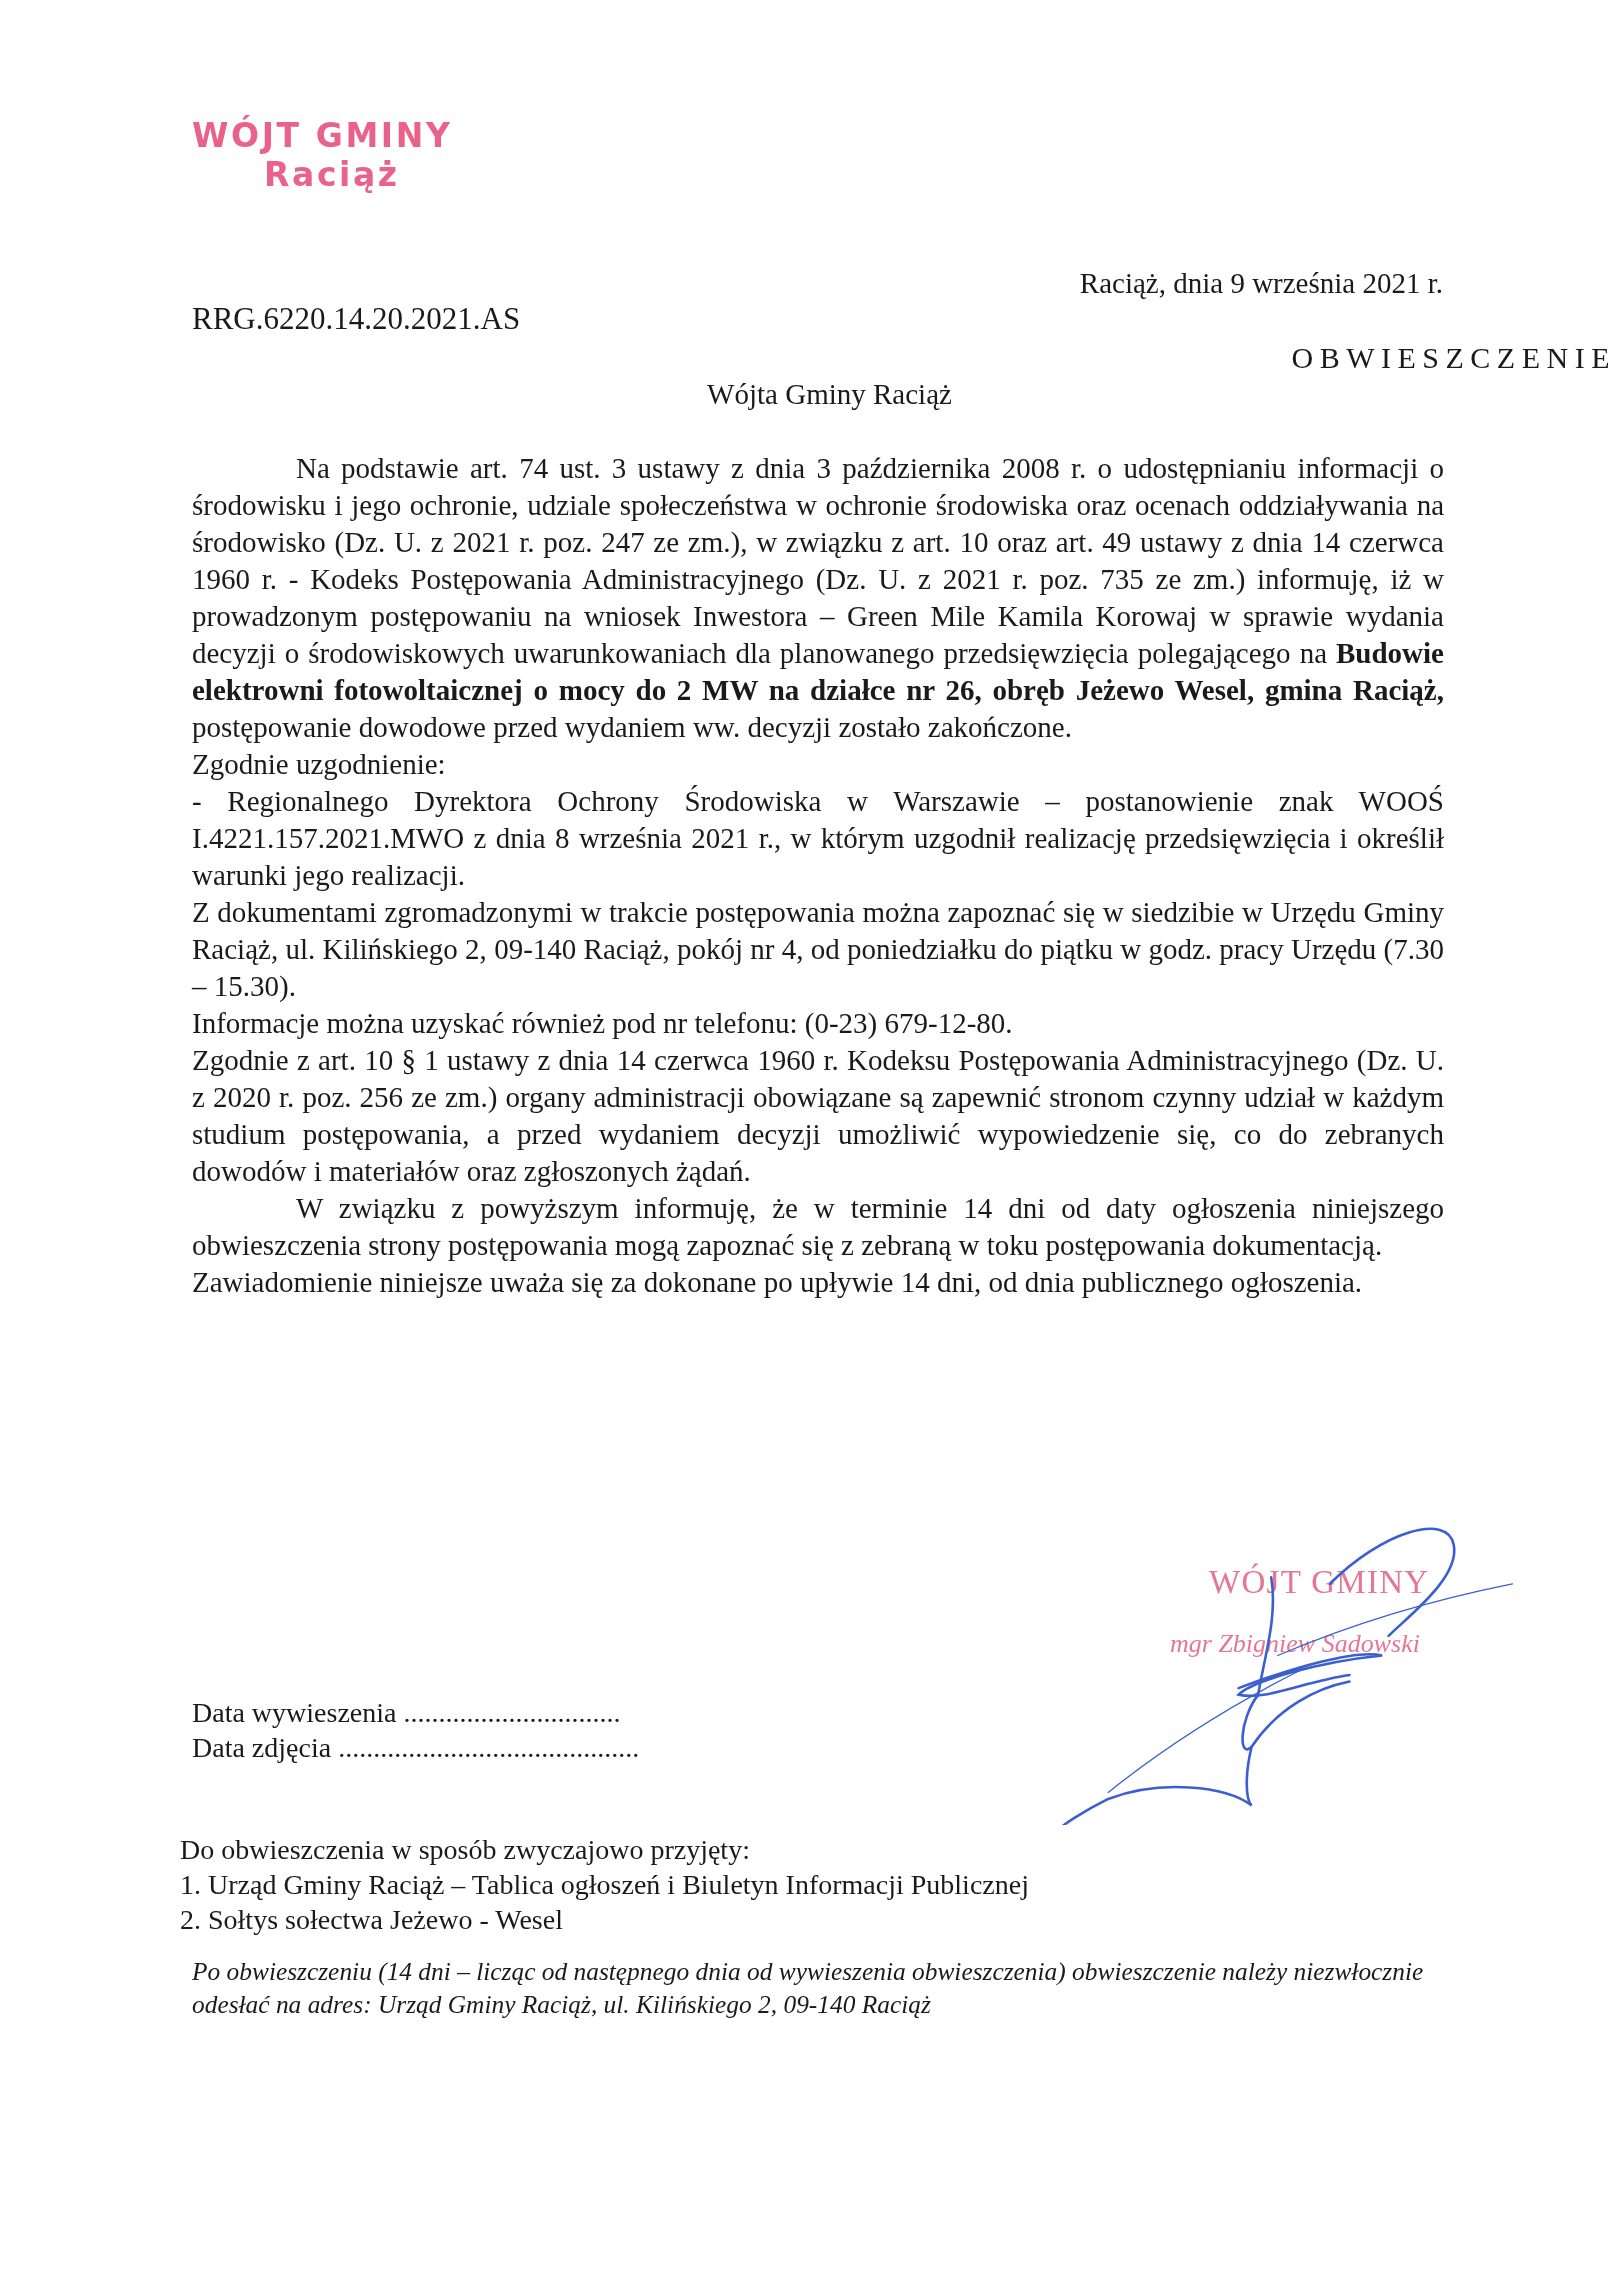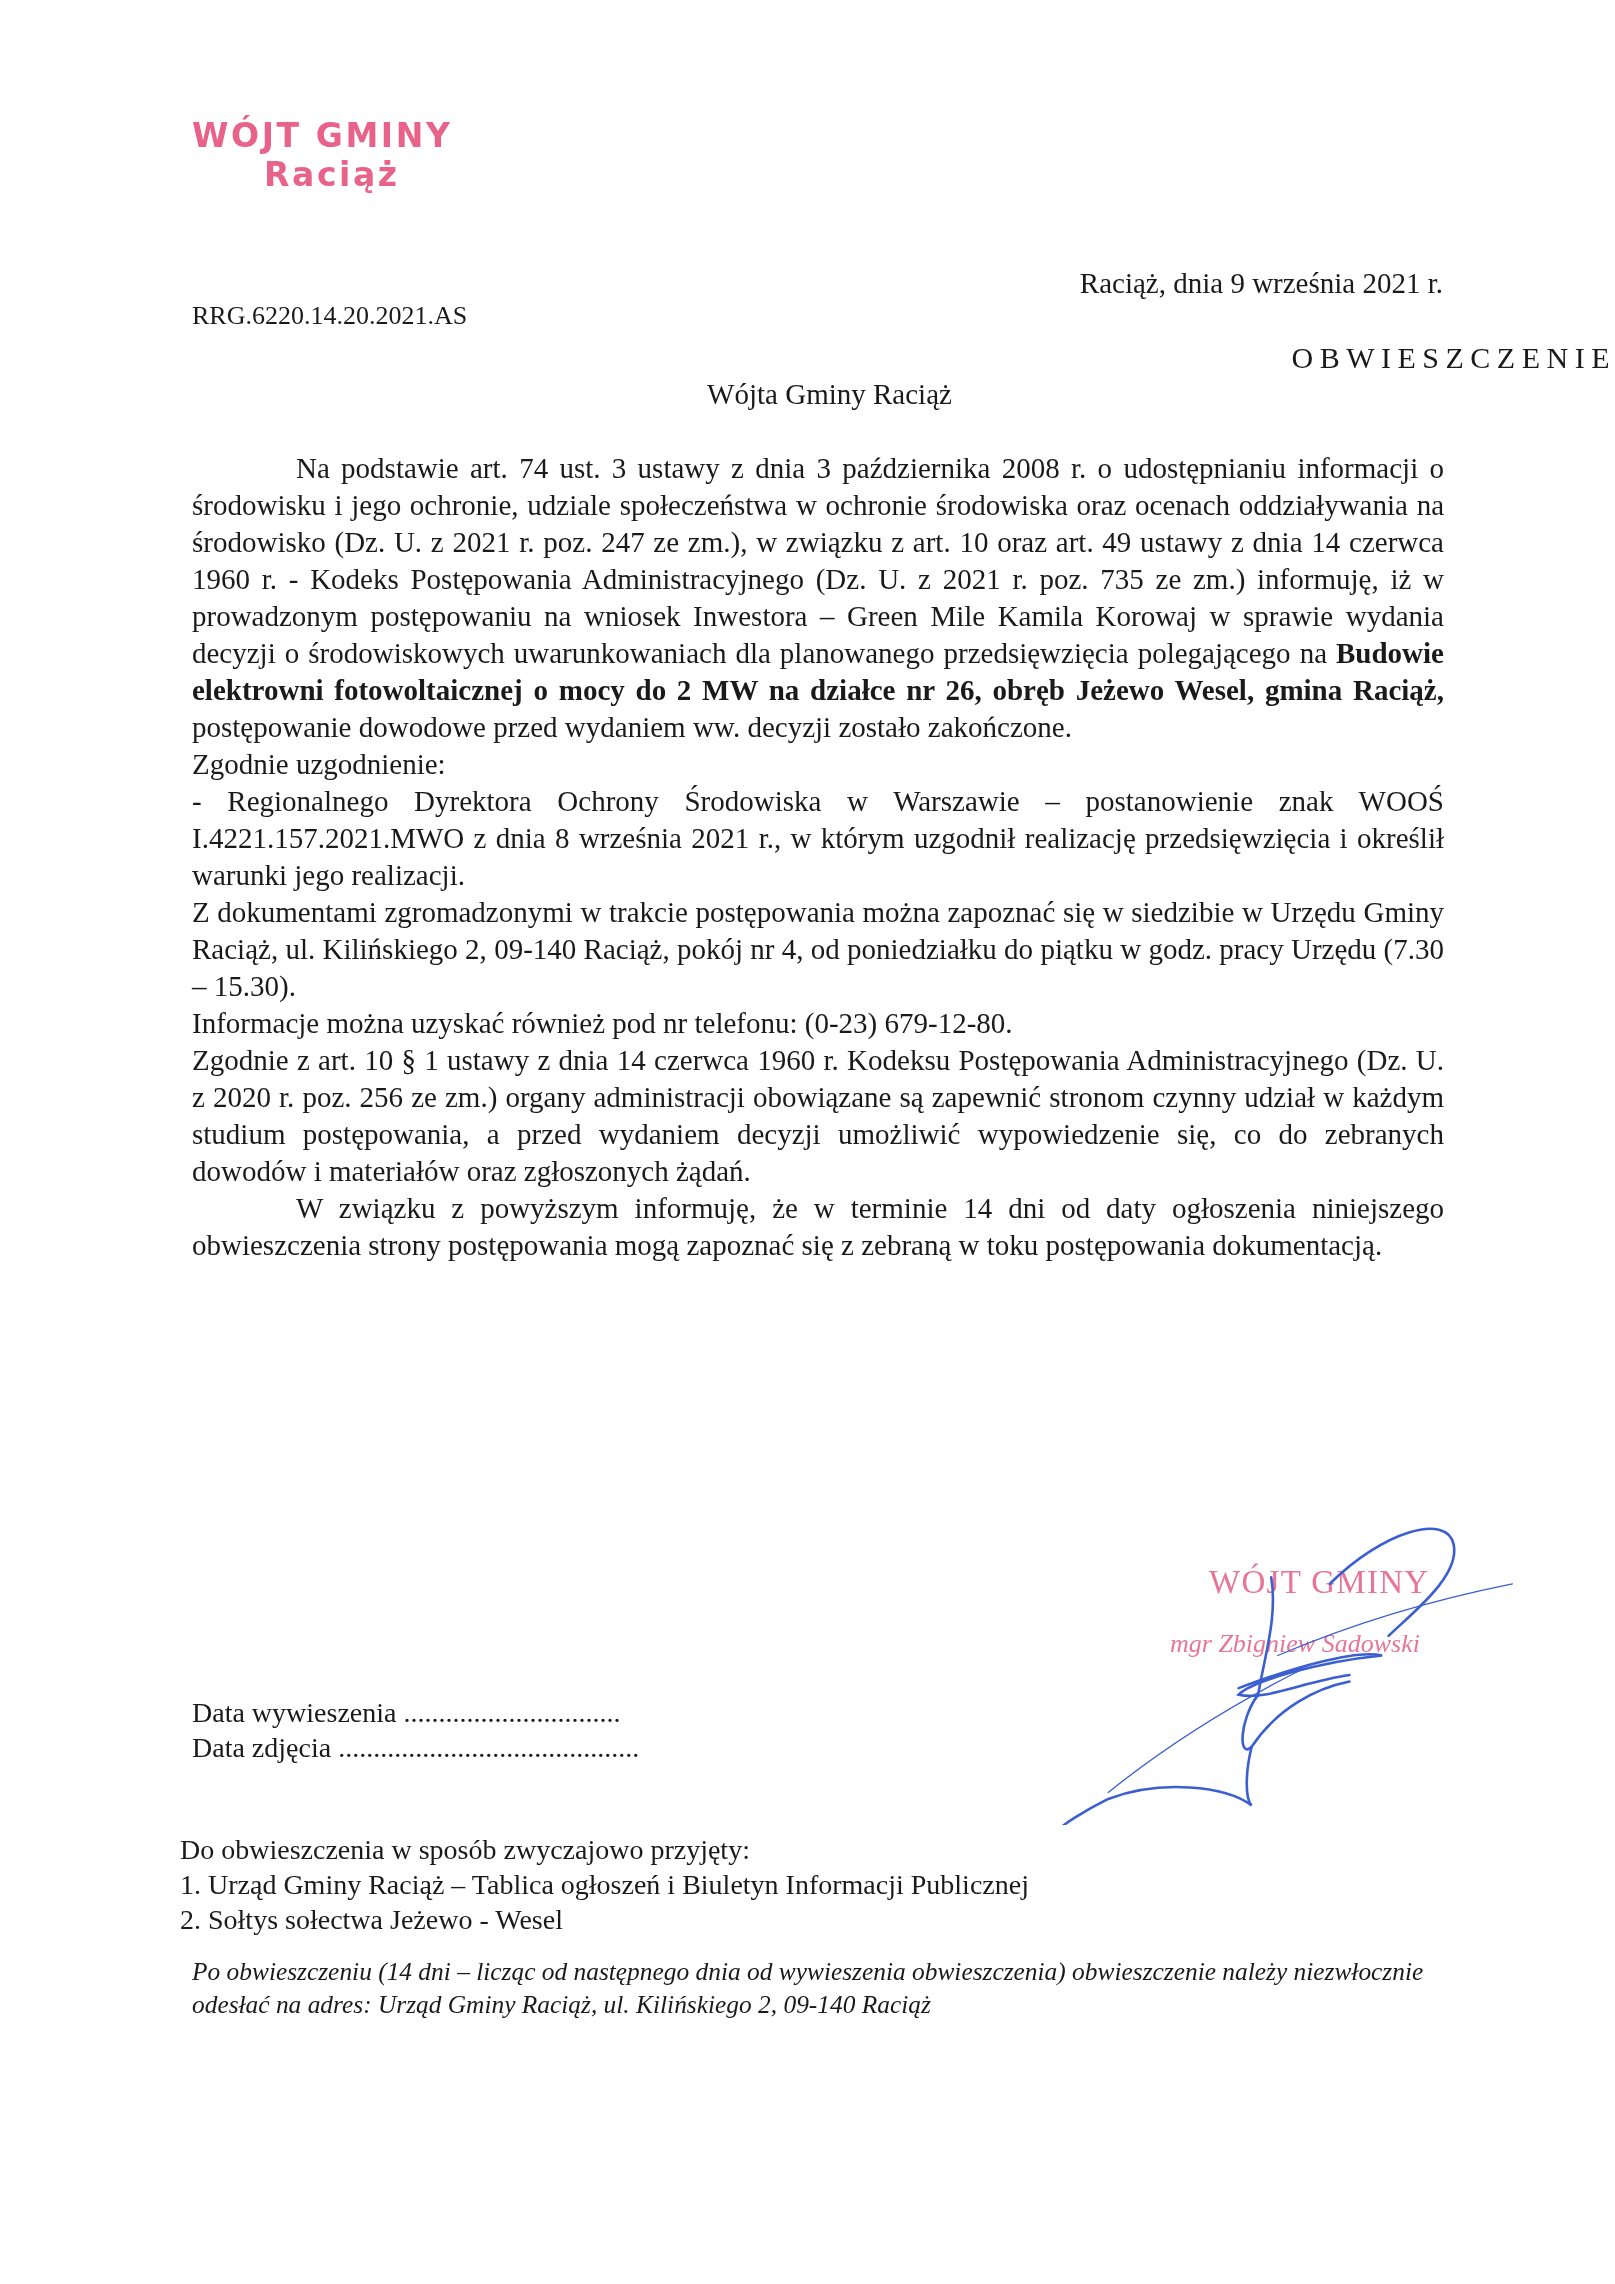--- a/index.html
+++ b/index.html
@@ -3,21 +3,21 @@
 <meta charset="utf-8">
 <style>
   html, body { margin: 0; padding: 0; background: #ffffff; }
   body { width: 1616px; height: 2284px; position: relative; overflow: hidden;
          font-family: "Liberation Serif", "DejaVu Serif", serif; color: #1a1a1a; }
   .stamp { position: absolute; left: 192px; top: 116px; color: #e8628a;
            font-family: "DejaVu Sans", "Liberation Sans", sans-serif; font-weight: bold; letter-spacing: 2.6px; }
   .stamp .l1 { font-size: 33px; line-height: 39px; }
   .stamp .l2 { font-size: 33px; line-height: 39px; padding-left: 72px; }
   .place-date { position: absolute; right: 173px; top: 267px; font-size: 29px; }
-  .ref-no { position: absolute; left: 192px; top: 301px; font-size: 26px; }
+  .ref-no { position: absolute; left: 192px; top: 301px; font-size: 31px; }
   .title { position: absolute; left: 0; width: 1616px; top: 339px; text-align: center; }
   .title .t1 { font-size: 30px; font-weight: normal; letter-spacing: 6.5px; line-height: 37px; text-align: right; }
   .title .t2 { font-size: 29px; line-height: 37px; padding-left: 43px; }
   .body { position: absolute; left: 192px; width: 1252px; top: 450px; font-size: 29px; line-height: 37px; text-align: justify; font-family: Liberation Serif, serif; }
   .body p { margin: 0; }
   .indent { text-indent: 104px; }
   .bold { font-weight: bold; }
   .fill-lines { position: absolute; left: 192px; top: 1695px; font-size: 28px; line-height: 35px; }
   .dist { position: absolute; left: 180px; top: 1832px; font-size: 28px; line-height: 35px; }
   .note { position: absolute; left: 192px; top: 1955px; width: 1252px; font-size: 25.4px; line-height: 33px; font-style: italic; }
@@ -43,20 +43,21 @@
 </div>
 
 <div class="body">
   <p class="indent"><span>Na podstawie art. 74 ust. 3 ustawy z dnia 3 października 2008 r. o udostępnianiu informacji o środowisku i jego ochronie, udziale społeczeństwa w ochronie środowiska oraz ocenach oddziaływania na środowisko (Dz. U. z 2021 r. poz. 247 ze zm.), w związku z art. 10 oraz art. 49 ustawy z dnia 14 czerwca 1960 r. - Kodeks Postępowania Administracyjnego (Dz. U. z 2021 r. poz. 735 ze zm.) informuję, iż w prowadzonym postępowaniu na wniosek Inwestora – Green Mile Kamila Korowaj w sprawie wydania decyzji o środowiskowych uwarunkowaniach dla planowanego przedsięwzięcia polegającego na </span><span class="bold">Budowie elektrowni fotowoltaicznej o mocy do 2 MW na działce nr 26, obręb Jeżewo Wesel, gmina Raciąż,</span><span> postępowanie dowodowe przed wydaniem ww. decyzji zostało zakończone.</span></p>
   <p>Zgodnie uzgodnienie:</p>
   <p>- Regionalnego Dyrektora Ochrony Środowiska w Warszawie – postanowienie znak WOOŚ I.4221.157.2021.MWO z dnia 8 września 2021 r., w którym uzgodnił realizację przedsięwzięcia i określił warunki jego realizacji.</p>
   <p>Z dokumentami zgromadzonymi w trakcie postępowania można zapoznać się w siedzibie w Urzędu Gminy Raciąż, ul. Kilińskiego 2, 09-140 Raciąż, pokój nr 4, od poniedziałku do piątku w godz. pracy Urzędu (7.30 – 15.30).</p>
   <p>Informacje można uzyskać również pod nr telefonu: (0-23) 679-12-80.</p>
   <p>Zgodnie z art. 10 § 1 ustawy z dnia 14 czerwca 1960 r. Kodeksu Postępowania Administracyjnego (Dz. U. z 2020 r. poz. 256 ze zm.) organy administracji obowiązane są zapewnić stronom czynny udział w każdym studium postępowania, a przed wydaniem decyzji umożliwić wypowiedzenie się, co do zebranych dowodów i materiałów oraz zgłoszonych żądań.</p>
   <p class="indent">W związku z powyższym informuję, że w terminie 14 dni od daty ogłoszenia niniejszego obwieszczenia strony postępowania mogą zapoznać się z zebraną w toku postępowania dokumentacją.</p>
+  <p>Zawiadomienie niniejsze uważa się za dokonane po upływie 14 dni, od dnia publicznego ogłoszenia.</p>
 </div>
 
 <div class="sign-block">
   <div class="sign-stamp1">WÓJT GMINY</div>
   <div class="sign-stamp2">mgr Zbigniew Sadowski</div>
   <svg class="sign-svg" width="489" height="339" viewBox="0 0 750 520">
     <g fill="none" stroke="#3b5fd0" stroke-width="4" stroke-linecap="round">
       <path d="M440 150 C 520 70, 620 40, 630 90 C 640 140, 560 200, 530 230"></path>
       <path d="M350 140 C 360 200, 340 260, 330 320"></path>
       <path d="M300 310 C 380 280, 480 250, 520 260 C 420 270, 320 300, 300 320 C 340 330, 400 300, 470 290"></path>

